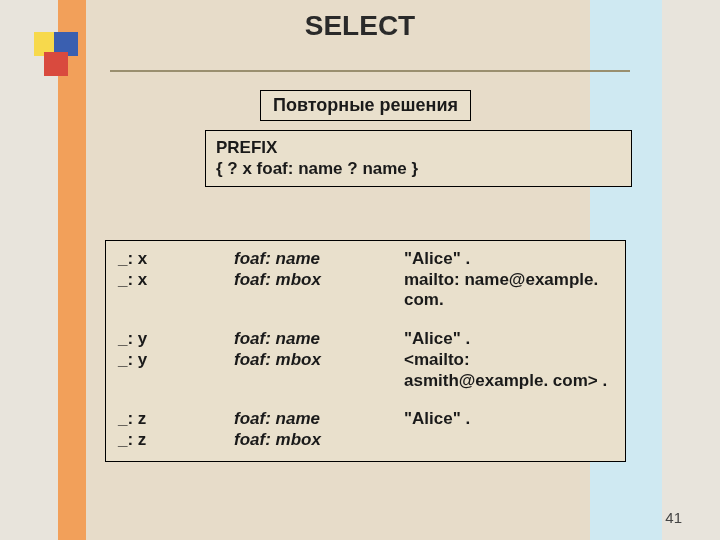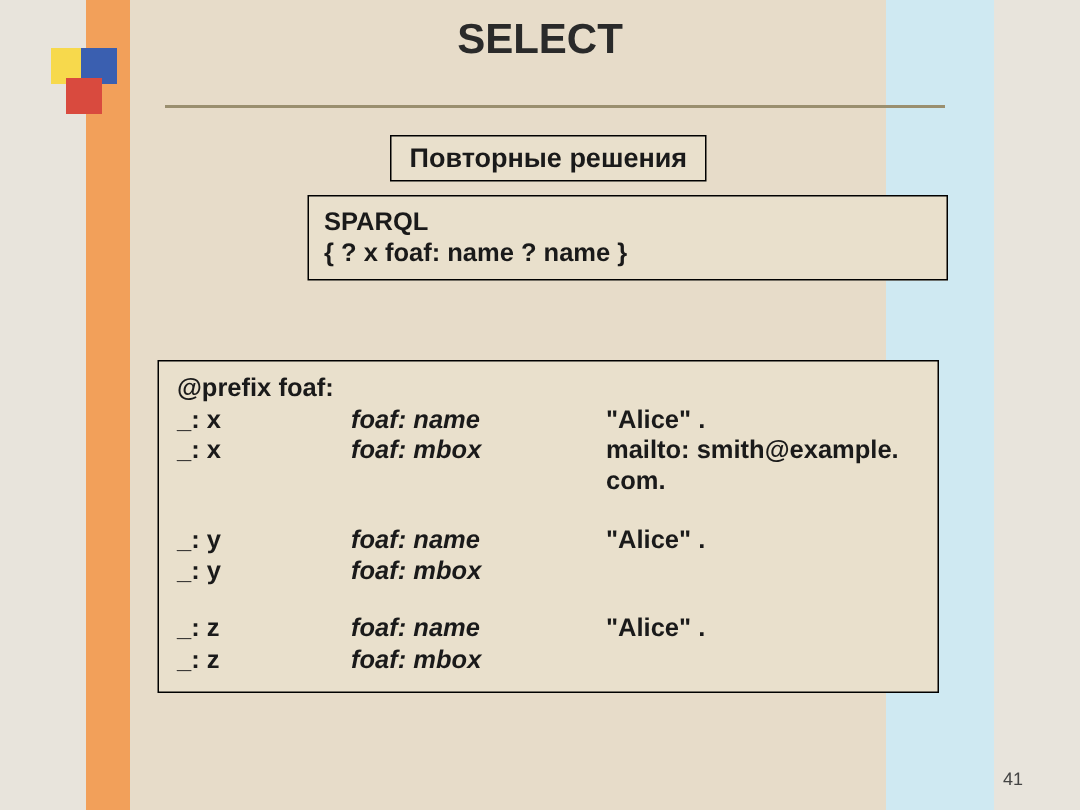--- a/index.html
+++ b/index.html
@@ -94,68 +94,68 @@
     display: flex;
   }
   .data-box .c1 { width: 116px; flex:0 0 116px; }
   .data-box .c2 { width: 170px; flex:0 0 170px;font-style:italic; }
   .data-box .c3 { flex: 1; }
   .data-box .gap { height: 18px; }
   .page-num {
     position: absolute;
     bottom: 14px;
     right: 38px;
-    font-size: 12px;
+    font-size: 15px;
     color: #444;
   }
 </style>
 </head>
 <body>
 
 <div class="slide">
 
   <div class="logo">
     <div class="sq-y"></div>
     <div class="sq-b"></div>
     <div class="sq-r"></div>
   </div>
 
   <div class="title">SELECT</div>
   <div class="title-underline"></div>
 
   <div class="subtitle-box">Повторные решения</div>
 
   <div class="query-box">
-    <div>SPARQL</div>
+    <div>PREFIX</div>
     <div>{ ? x foaf: name ? name }</div>
   </div>
 
   <div class="data-box">
     <div class="row">
-      <div class="c1" style="width:auto;flex:0 0 auto;padding-right:30px">@prefix foaf:</div>
     </div>
     <div class="row">
       <div class="c1"> _: x</div>
       <div class="c2">foaf: name</div>
       <div class="c3">"Alice" .</div>
     </div>
     <div class="row">
       <div class="c1"> _: x</div>
       <div class="c2">foaf: mbox</div>
-      <div class="c3">mailto: smith@example. com.</div>
+      <div class="c3">mailto: name@example. com.</div>
     </div>
     <div class="gap"></div>
     <div class="row">
       <div class="c1"> _: y</div>
       <div class="c2"> foaf: name</div>
       <div class="c3">"Alice" .</div>
     </div>
     <div class="row">
       <div class="c1">_: y</div>
       <div class="c2">foaf: mbox</div>
+      <div class="c3">&lt;mailto: asmith@example. com&gt; .</div>
     </div>
     <div class="gap"></div>
     <div class="row">
       <div class="c1">_: z</div>
       <div class="c2">foaf: name</div>
       <div class="c3"> "Alice" .</div>
     </div>
     <div class="row">
       <div class="c1">_: z</div>
       <div class="c2">foaf: mbox</div>

